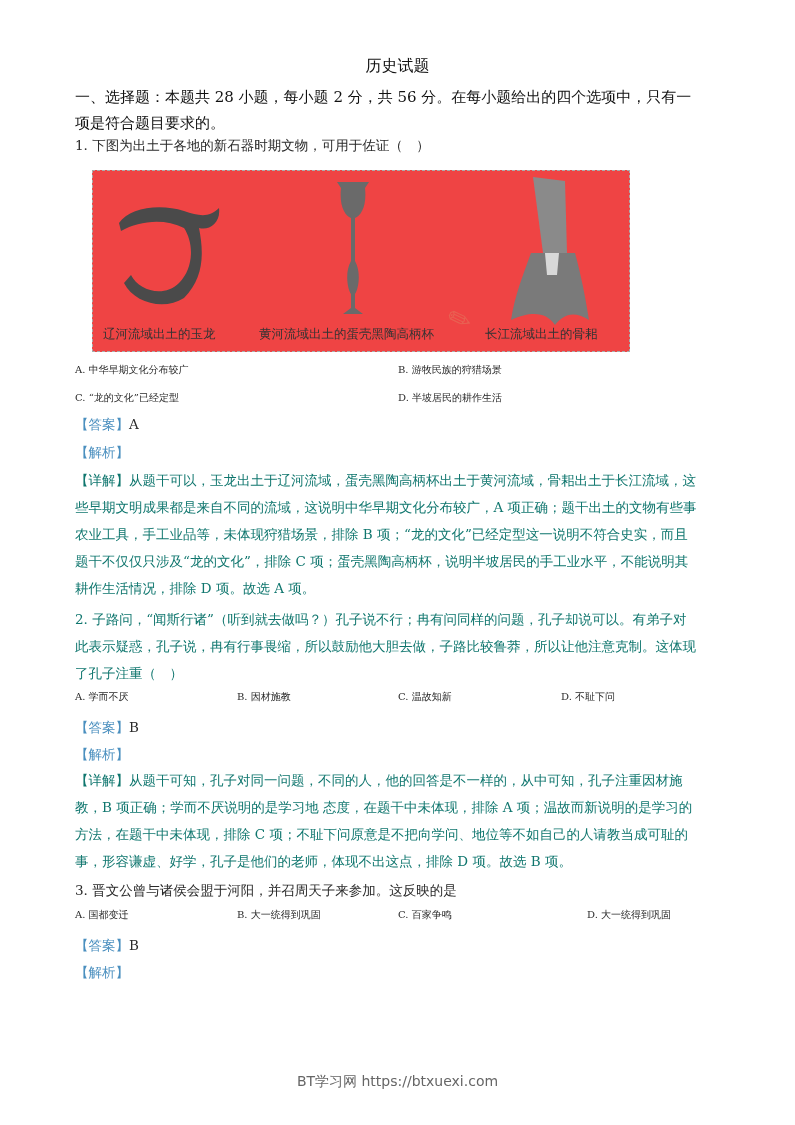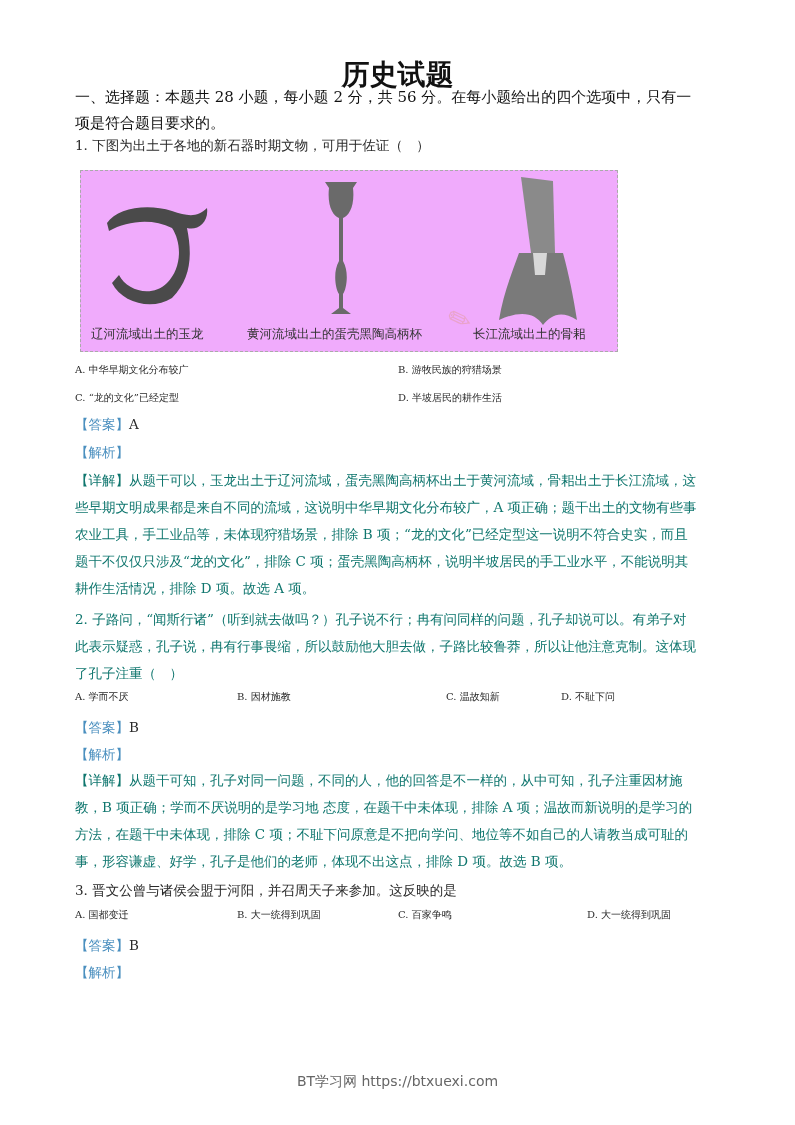--- a/index.html
+++ b/index.html
@@ -1,28 +1,28 @@
 <!DOCTYPE html>
 <html><head>
 <meta charset="utf-8">
 <style>
   html, body { margin: 0; padding: 0; background: #ffffff; }
   body { width: 795px; height: 1125px; position: relative; overflow: hidden;
          font-family: "DejaVu Serif", "Liberation Serif", serif; color: #222; }
   .page { position: absolute; left: 0; top: 0; width: 795px; height: 1125px; }
   .title { position: absolute; top: 56px; left: 0; width: 795px; text-align: center;
-           font-size: 28px; font-weight: bold; color: #111; }
+           font-size: 16px; font-weight: normal; color: #111; }
   .section { position: absolute; left: 75px; width: 650px; font-size: 15px; font-weight: normal;
              line-height: 26px; color: #111; }
   .line { position: absolute; left: 75px; font-size: 13.5px; line-height: 20px; white-space: nowrap; color: #2a2a2a; }
   .para { position: absolute; left: 75px; width: 648px; font-size: 13.5px; line-height: 27px; color: #0f766e;
           text-align: justify; }
   .tag { color: #4a8fbf; }
-  .figure { position: absolute; left: 80px; top: 170px; width: 536px; height: 180px;
-            border: 1px dashed #aaa; background: #f0abfc; }
+  .figure { position: absolute; left: 92px; top: 170px; width: 536px; height: 180px;
+            border: 1px dashed #aaa; background: #ef4444; }
   .art { position: absolute; }
   .cap { position: absolute; bottom: 8px; font-size: 12.5px; color: #333; white-space: nowrap; }
   .opt { position: absolute; font-size: 10px; white-space: nowrap; color: #2a2a2a; }
   .footer { position: absolute; top: 1073px; left: 0; width: 795px; text-align: center;
             font-family: "DejaVu Sans", "Liberation Sans", sans-serif; font-size: 14px; color: #666; }
   .wm { position: absolute; left: 448px; top: 303px; font-size: 28px; color: rgba(220,150,110,0.35);
         transform: rotate(-20deg); font-family: "DejaVu Sans", sans-serif; }
 </style>
 </head>
 <body>
@@ -78,21 +78,21 @@
   </div>
 
   <div class="para" style="top:606px;">
     <div>2. 子路问，“闻斯行诸”（听到就去做吗？）孔子说不行；冉有问同样的问题，孔子却说可以。有弟子对</div>
     <div>此表示疑惑，孔子说，冉有行事畏缩，所以鼓励他大胆去做，子路比较鲁莽，所以让他注意克制。这体现</div>
     <div>了孔子注重（　）</div>
   </div>
 
   <div class="opt" style="left:75px;top:690px;">A. 学而不厌</div>
   <div class="opt" style="left:237px;top:690px;">B. 因材施教</div>
-  <div class="opt" style="left:398px;top:690px;margin-left:48px;">C. 温故知新</div>
+  <div class="opt" style="left:398px;top:690px;">C. 温故知新</div>
   <div class="opt" style="left:561px;top:690px;">D. 不耻下问</div>
 
   <div class="line" style="top:717px;">
     <span class="tag">【答案】</span><span>B</span>
   </div>
   <div class="line tag" style="top:744px;">【解析】</div>
 
   <div class="para" style="top:767px;">
     <div><span>【详解】</span><span>从题干可知，孔子对同一问题，不同的人，他的回答是不一样的，从中可知，孔子注重因材施</span></div>
     <div>教，B 项正确；学而不厌说明的是学习地  态度，在题干中未体现，排除 A 项；温故而新说明的是学习的</div>

